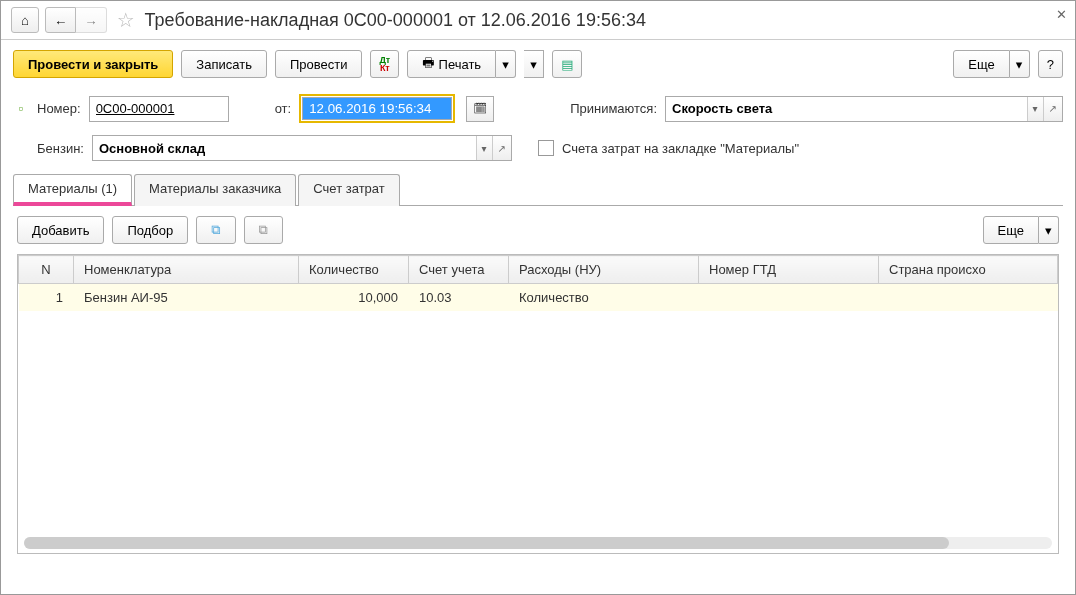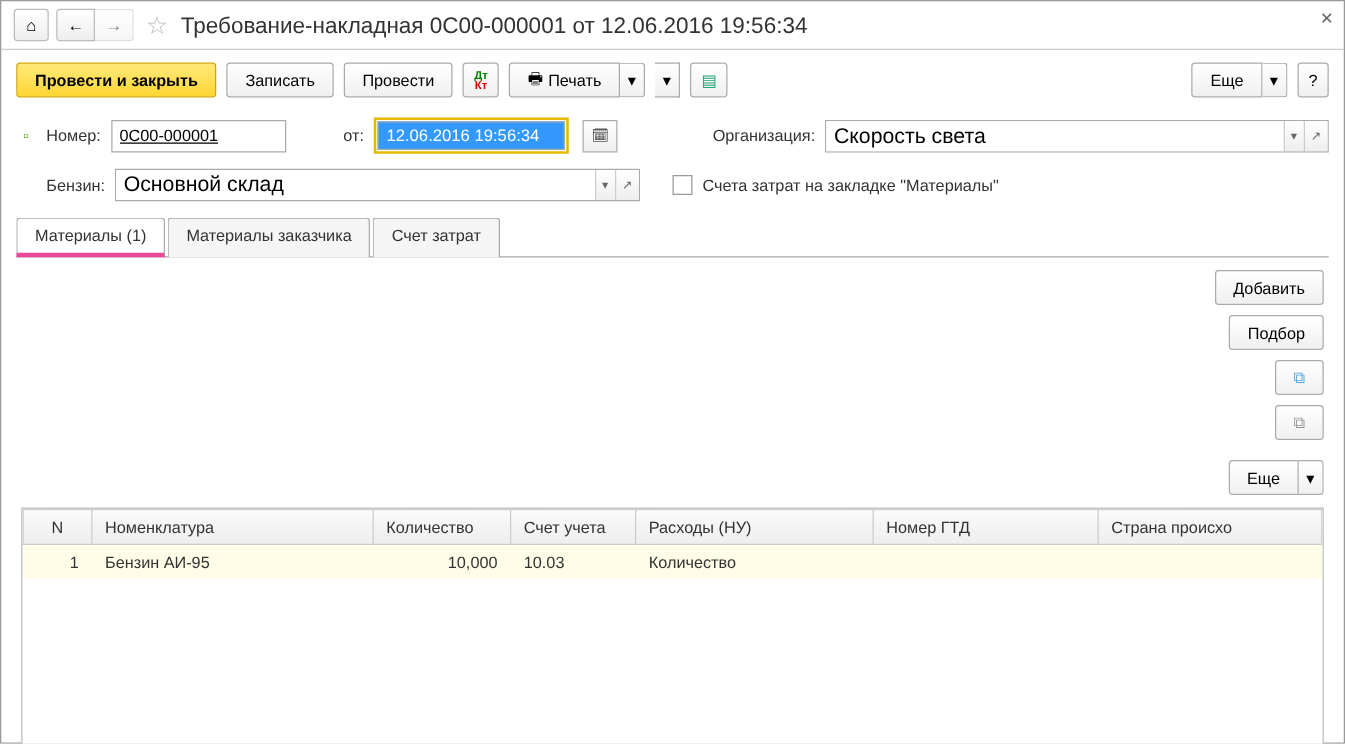--- a/index.html
+++ b/index.html
@@ -25,34 +25,34 @@
 .toolbar .icon-btn { padding: 5px 8px; }
 
 .form-row { display: flex; align-items: center; gap: 8px; padding: 6px 12px; }
 .label { color: #333; white-space: nowrap; }
 .field { border: 1px solid #aaa; background: #fff; padding: 4px 6px; font-size: 13px; height: 26px; text-decoration: underline; }
 .field-number { width: 140px; }
 .field-date-wrap { display: inline-flex; align-items: center; border: 2px solid #e6b800; padding: 1px; }
 .field-date { border: 1px solid #aaa; padding: 3px 6px; background: #3399ff; color: #fff; width: 150px; }
 .cal-btn { border: 1px solid #aaa; background: linear-gradient(#fff,#eee); padding: 3px 6px; cursor: pointer; height: 26px; display: flex; align-items: center; margin-left: 3px; }
 .combo { display: inline-flex; border: 1px solid #aaa; background: #fff; align-items: stretch; height: 26px; }
-.combo input { border: none; padding: 4px 6px; font-size: 17px; outline: none; }
+.combo input { border: none; padding: 4px 6px; font-size: 13px; outline: none; font-weight: bold; }
 .combo .combo-btn { border: none; border-left: 1px solid #ccc; background: linear-gradient(#fff,#eee); padding: 0 5px; cursor: pointer; font-size: 10px; color: #666; display: flex; align-items: center; }
 .combo-org { flex: 1; }
 .combo-org input { width: 100%; }
 .combo-warehouse { width: 420px; }
 .combo-warehouse input { flex: 1; }
 .checkbox { width: 16px; height: 16px; border: 1px solid #999; background: #fff; cursor: pointer; }
 .doc-icon { width: 16px; height: 16px; display: inline-flex; align-items: center; justify-content: center; }
 
 .tabs { display: flex; border-bottom: 1px solid #aaa; margin: 6px 12px 0 12px; }
 .tab { border: 1px solid #aaa; border-bottom: none; background: #f5f5f5; padding: 6px 14px; margin-right: 2px; cursor: pointer; border-radius: 3px 3px 0 0; position: relative; top: 1px; }
 .tab.active { background: #fff; border-bottom: 4px solid #ec4899; }
 
-.tab-toolbar { display: flex; align-items: flex-end; gap: 8px; padding: 10px 16px; flex-direction: column; }
+.tab-toolbar { display: flex; align-items: center; gap: 8px; padding: 10px 16px; }
 .table-wrap { margin: 0 16px 16px 16px; border: 1px solid #bbb; background: #fff; height: 300px; overflow: auto; position: relative; }
 table { border-collapse: collapse; width: 100%; }
 th { background: linear-gradient(#fafafa,#eee); border: 1px solid #ccc; padding: 6px 10px; text-align: left; font-weight: normal; color: #333; font-size: 13px; }
 th.center { text-align: center; }
 td { border-right: 1px solid transparent; padding: 6px 10px; font-size: 13px; }
 tr.data-row { background: #fffde8; }
 td.num { text-align: right; color: #333; }
 .icon-small { font-size: 11px; }
 .dtkt { font-size: 9px; line-height: 8px; display: inline-block; }
 .dtkt .dt { color: green; font-weight: bold; display: block; }
@@ -126,21 +126,21 @@
     <input class="field field-number" value="0С00-000001" style="">
     <span style="width:30px"></span>
     <span class="label">от:</span>
     <span class="field-date-wrap">
       <input class="field-date" value="12.06.2016 19:56:34" style="">
     </span>
     <button class="cal-btn">
         <span class="icon-small">🗓</span>
       </button>
     <span style="width:60px"></span>
-    <span class="label">Организация:</span>
+    <span class="label">Принимаются:</span>
     <span class="combo combo-org">
       <input value="Скорость света" style="">
       <button class="combo-btn">▾</button>
       <button class="combo-btn">↗</button>
     </span>
   </div>
 
   <div class="form-row">
     <span style="width:16px"></span>
     <span class="label">Бензин:</span>

